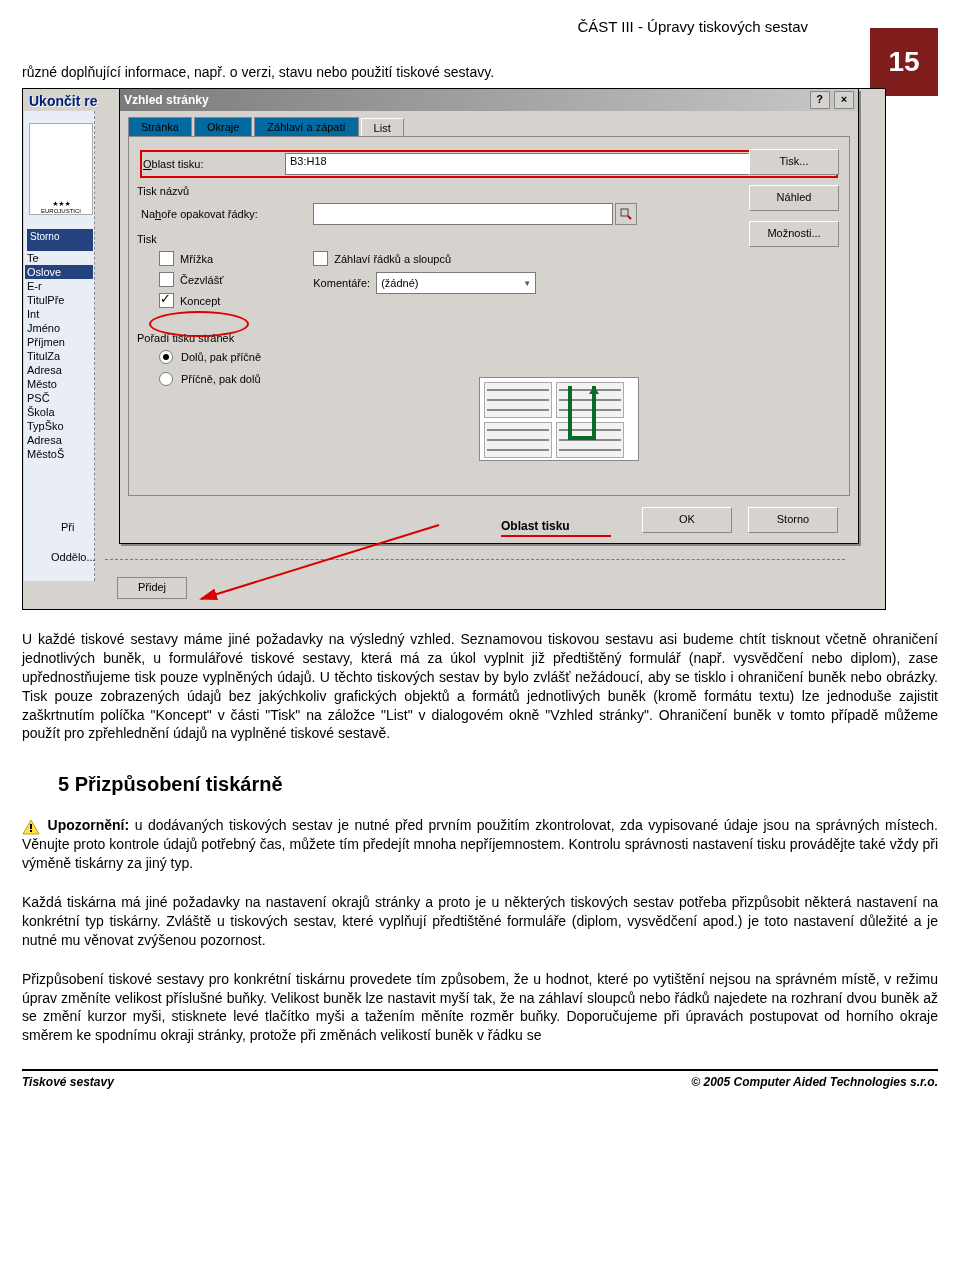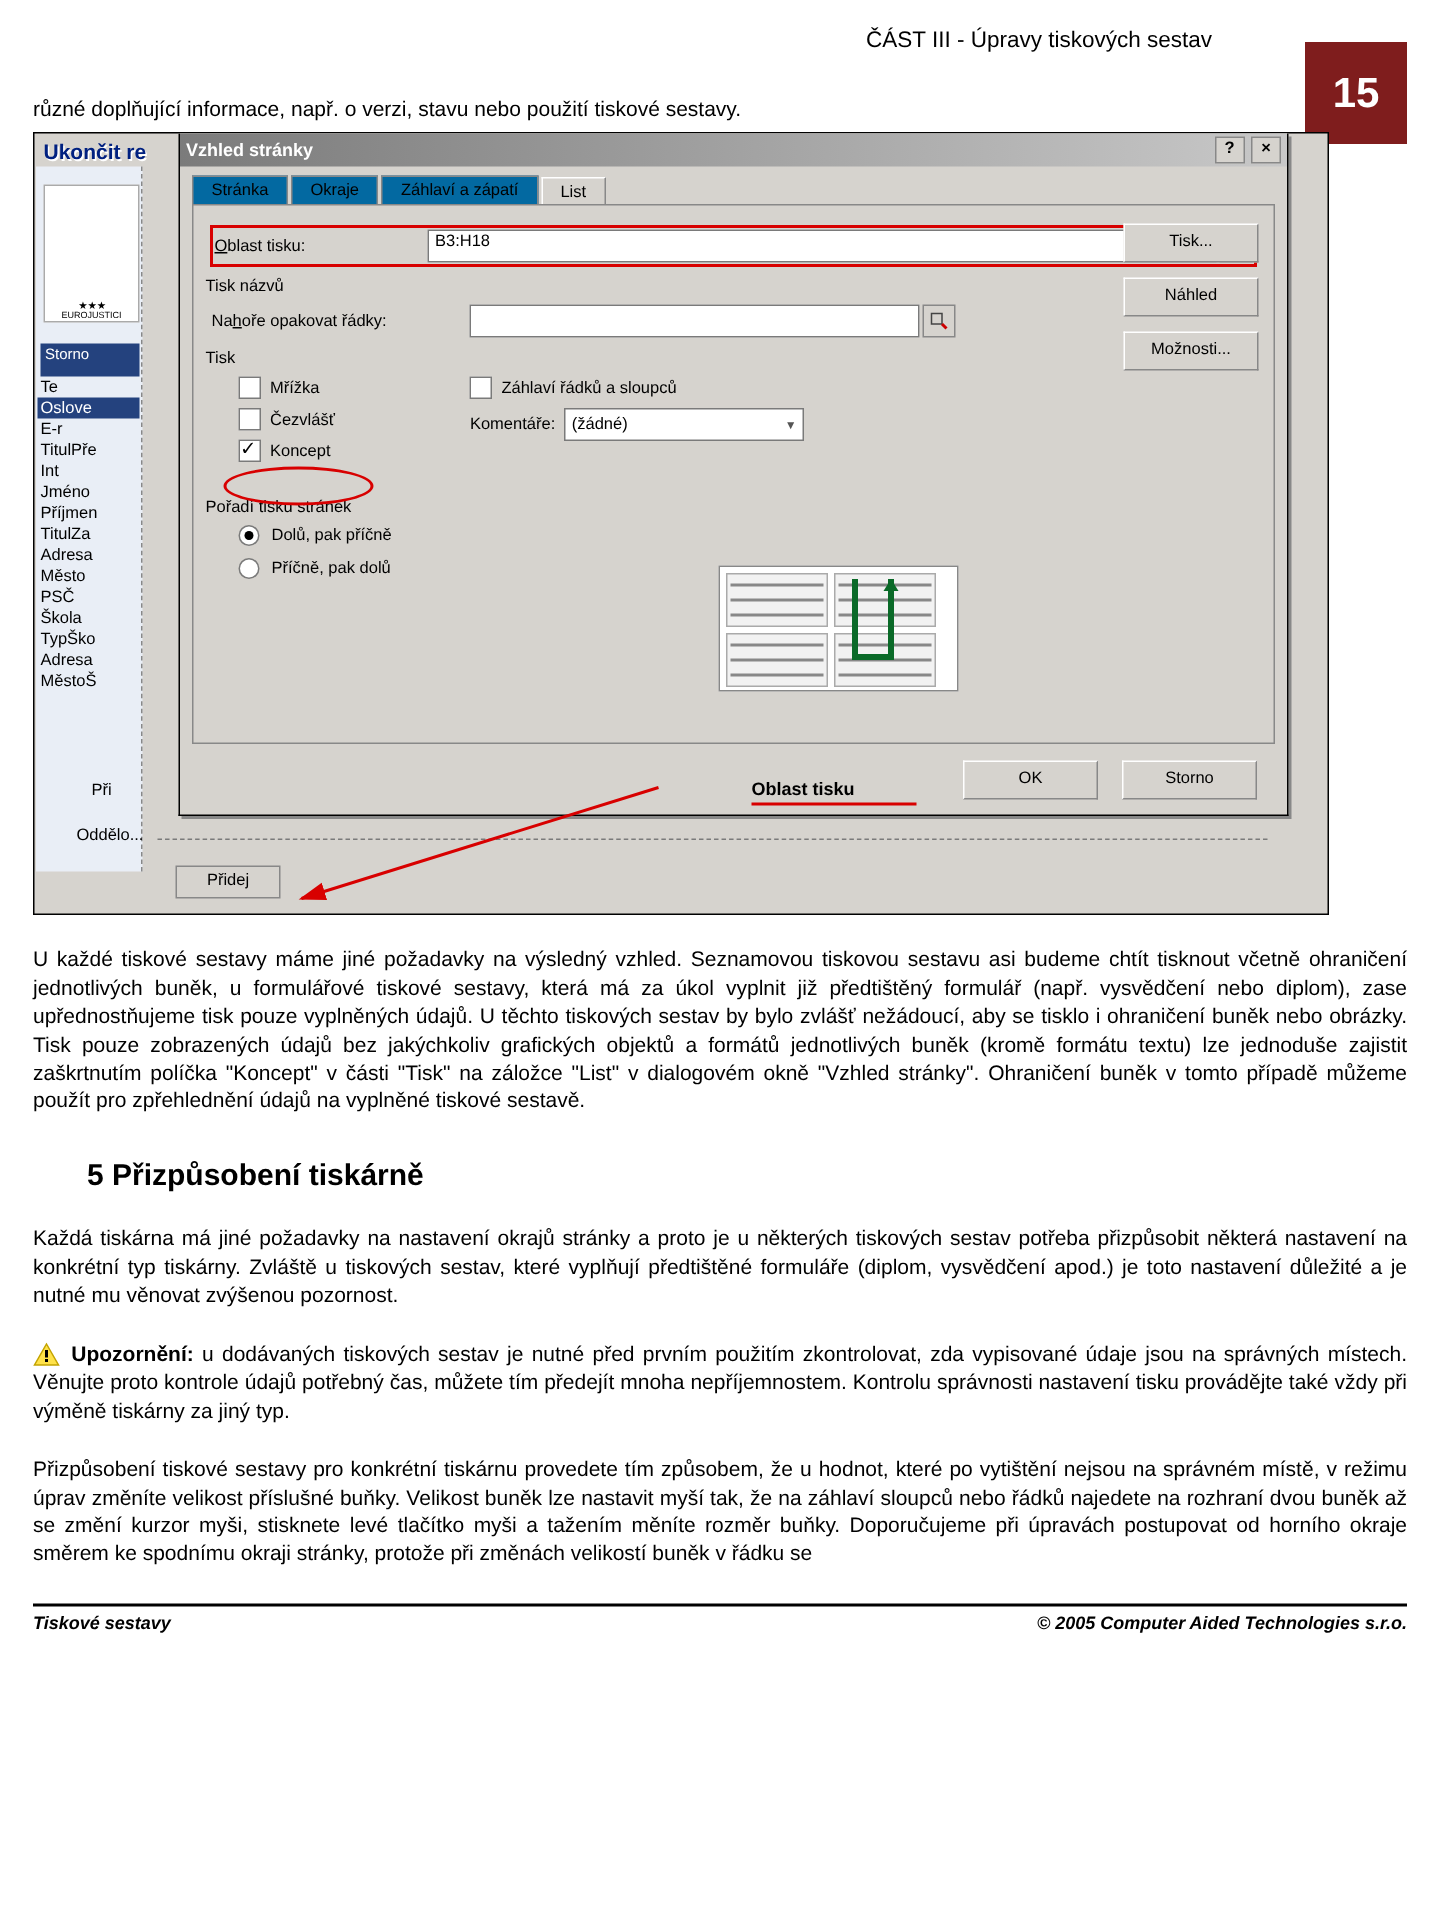--- a/index.html
+++ b/index.html
@@ -620,32 +620,32 @@
         <div class="btn">OK</div>
         <div class="btn">Storno</div>
       </div>
     </div>
   </div>
 
   <p class="body-text">U každé tiskové sestavy máme jiné požadavky na výsledný vzhled. Seznamovou tiskovou sestavu asi budeme chtít tisknout včetně ohraničení jednotlivých buněk, u formulářové tiskové sestavy, která má za úkol vyplnit již předtištěný formulář (např. vysvědčení nebo diplom), zase upřednostňujeme tisk pouze vyplněných údajů. U těchto tiskových sestav by bylo zvlášť nežádoucí, aby se tisklo i ohraničení buněk nebo obrázky. Tisk pouze zobrazených údajů bez jakýchkoliv grafických objektů a formátů jednotlivých buněk (kromě formátu textu) lze jednoduše zajistit zaškrtnutím políčka "Koncept" v části "Tisk" na záložce "List" v dialogovém okně "Vzhled stránky". Ohraničení buněk v tomto případě můžeme použít pro zpřehlednění údajů na vyplněné tiskové sestavě.</p>
 
   <h2 class="sec">5  Přizpůsobení tiskárně</h2>
 
-  <p class="body-text">Každá tiskárna má jiné požadavky na nastavení okrajů stránky a proto je u některých tiskových sestav potřeba přizpůsobit některá nastavení na konkrétní typ tiskárny. Zvláště u tiskových sestav, které vyplňují předtištěné formuláře (diplom, vysvědčení apod.) je toto nastavení důležité a je nutné mu věnovat zvýšenou pozornost.</p>
-
   <p class="body-text">
     <span class="warn-icon">
       <svg viewBox="0 0 18 16">
           <path d="M9 1 L17 15 L1 15 Z" fill="#ffe24a" stroke="#c4a400" stroke-width="1"></path>
           <rect x="8" y="5" width="2" height="5" fill="#000"></rect>
           <rect x="8" y="11" width="2" height="2" fill="#000"></rect>
         </svg>
     </span>
     <b>Upozornění:</b><span> u dodávaných tiskových sestav je nutné před prvním použitím zkontrolovat, zda vypisované údaje jsou na správných místech. Věnujte proto kontrole údajů potřebný čas, můžete tím předejít mnoha nepříjemnostem. Kontrolu správnosti nastavení tisku provádějte také vždy při výměně tiskárny za jiný typ.</span>
   </p>
 
+  <p class="body-text">Každá tiskárna má jiné požadavky na nastavení okrajů stránky a proto je u některých tiskových sestav potřeba přizpůsobit některá nastavení na konkrétní typ tiskárny. Zvláště u tiskových sestav, které vyplňují předtištěné formuláře (diplom, vysvědčení apod.) je toto nastavení důležité a je nutné mu věnovat zvýšenou pozornost.</p>
+
   <p class="body-text">Přizpůsobení tiskové sestavy pro konkrétní tiskárnu provedete tím způsobem, že u hodnot, které po vytištění nejsou na správném místě, v režimu úprav změníte velikost příslušné buňky. Velikost buněk lze nastavit myší tak, že na záhlaví sloupců nebo řádků najedete na rozhraní dvou buněk až se změní kurzor myši, stisknete levé tlačítko myši a tažením měníte rozměr buňky. Doporučujeme při úpravách postupovat od horního okraje směrem ke spodnímu okraji stránky, protože při změnách velikostí buněk v řádku se</p>
 
   <div class="footer">
     <span>Tiskové sestavy</span>
     <span>© 2005 Computer Aided Technologies s.r.o.</span>
   </div>
 </div>
 
 </body></html>

